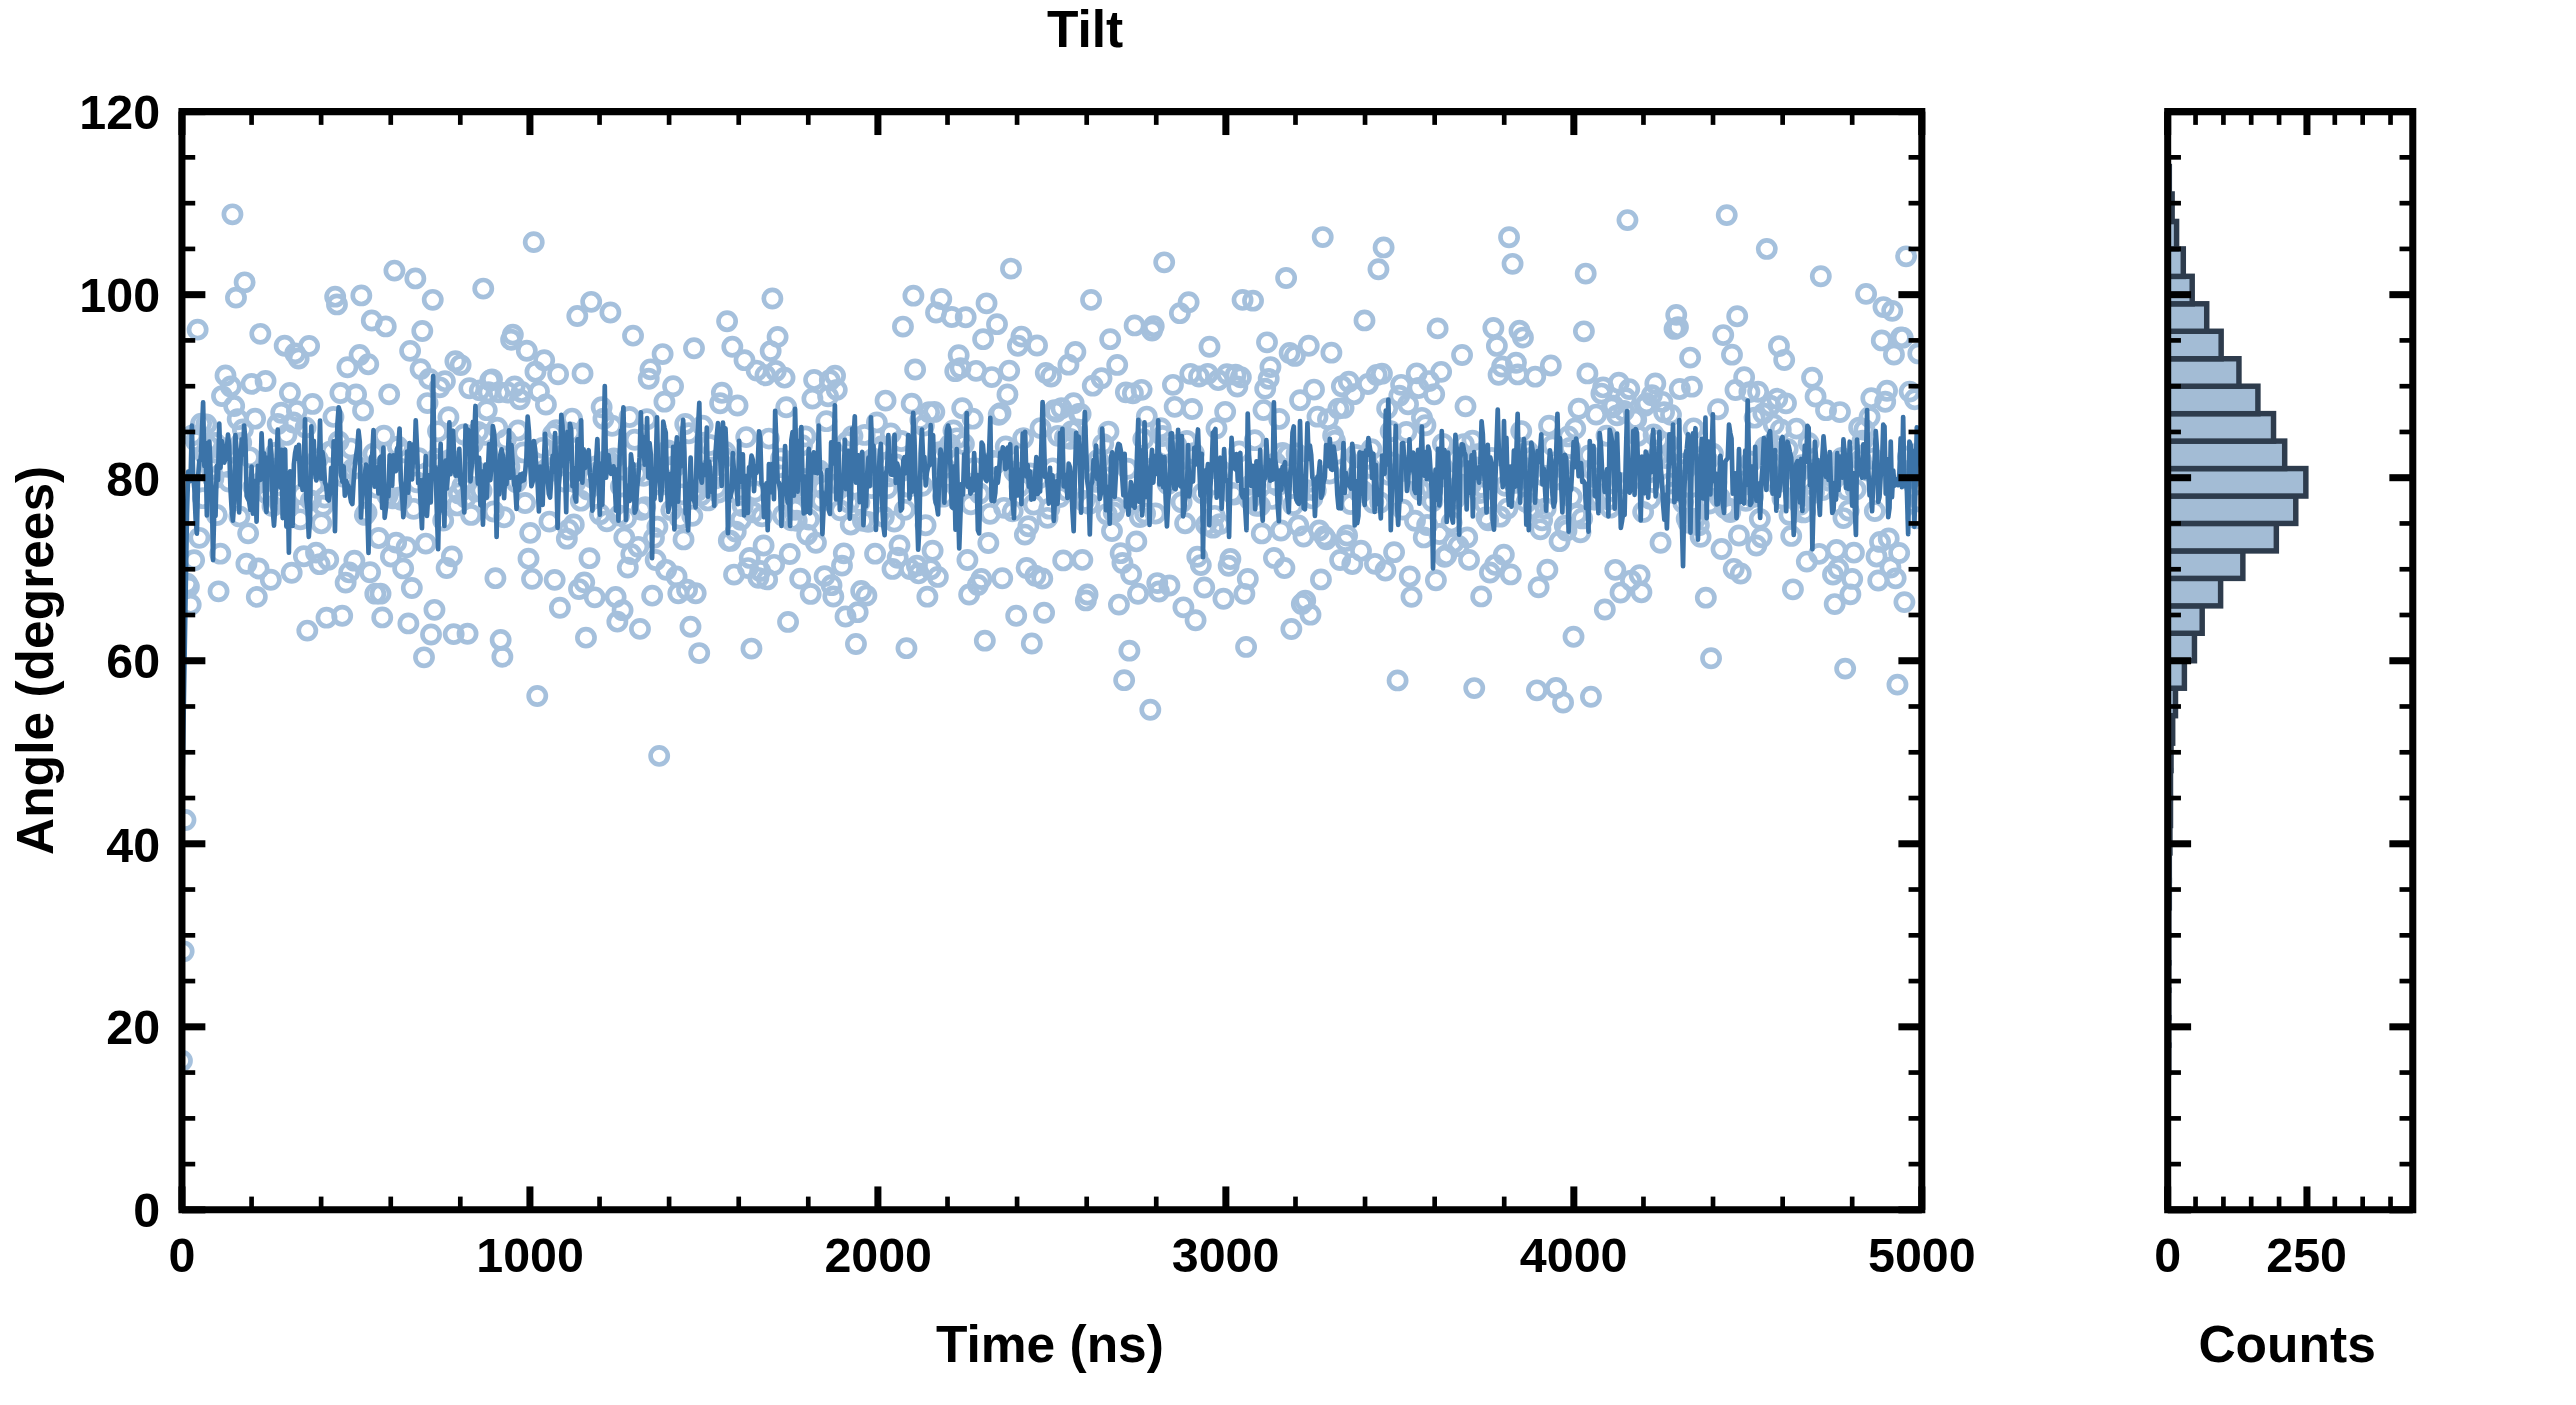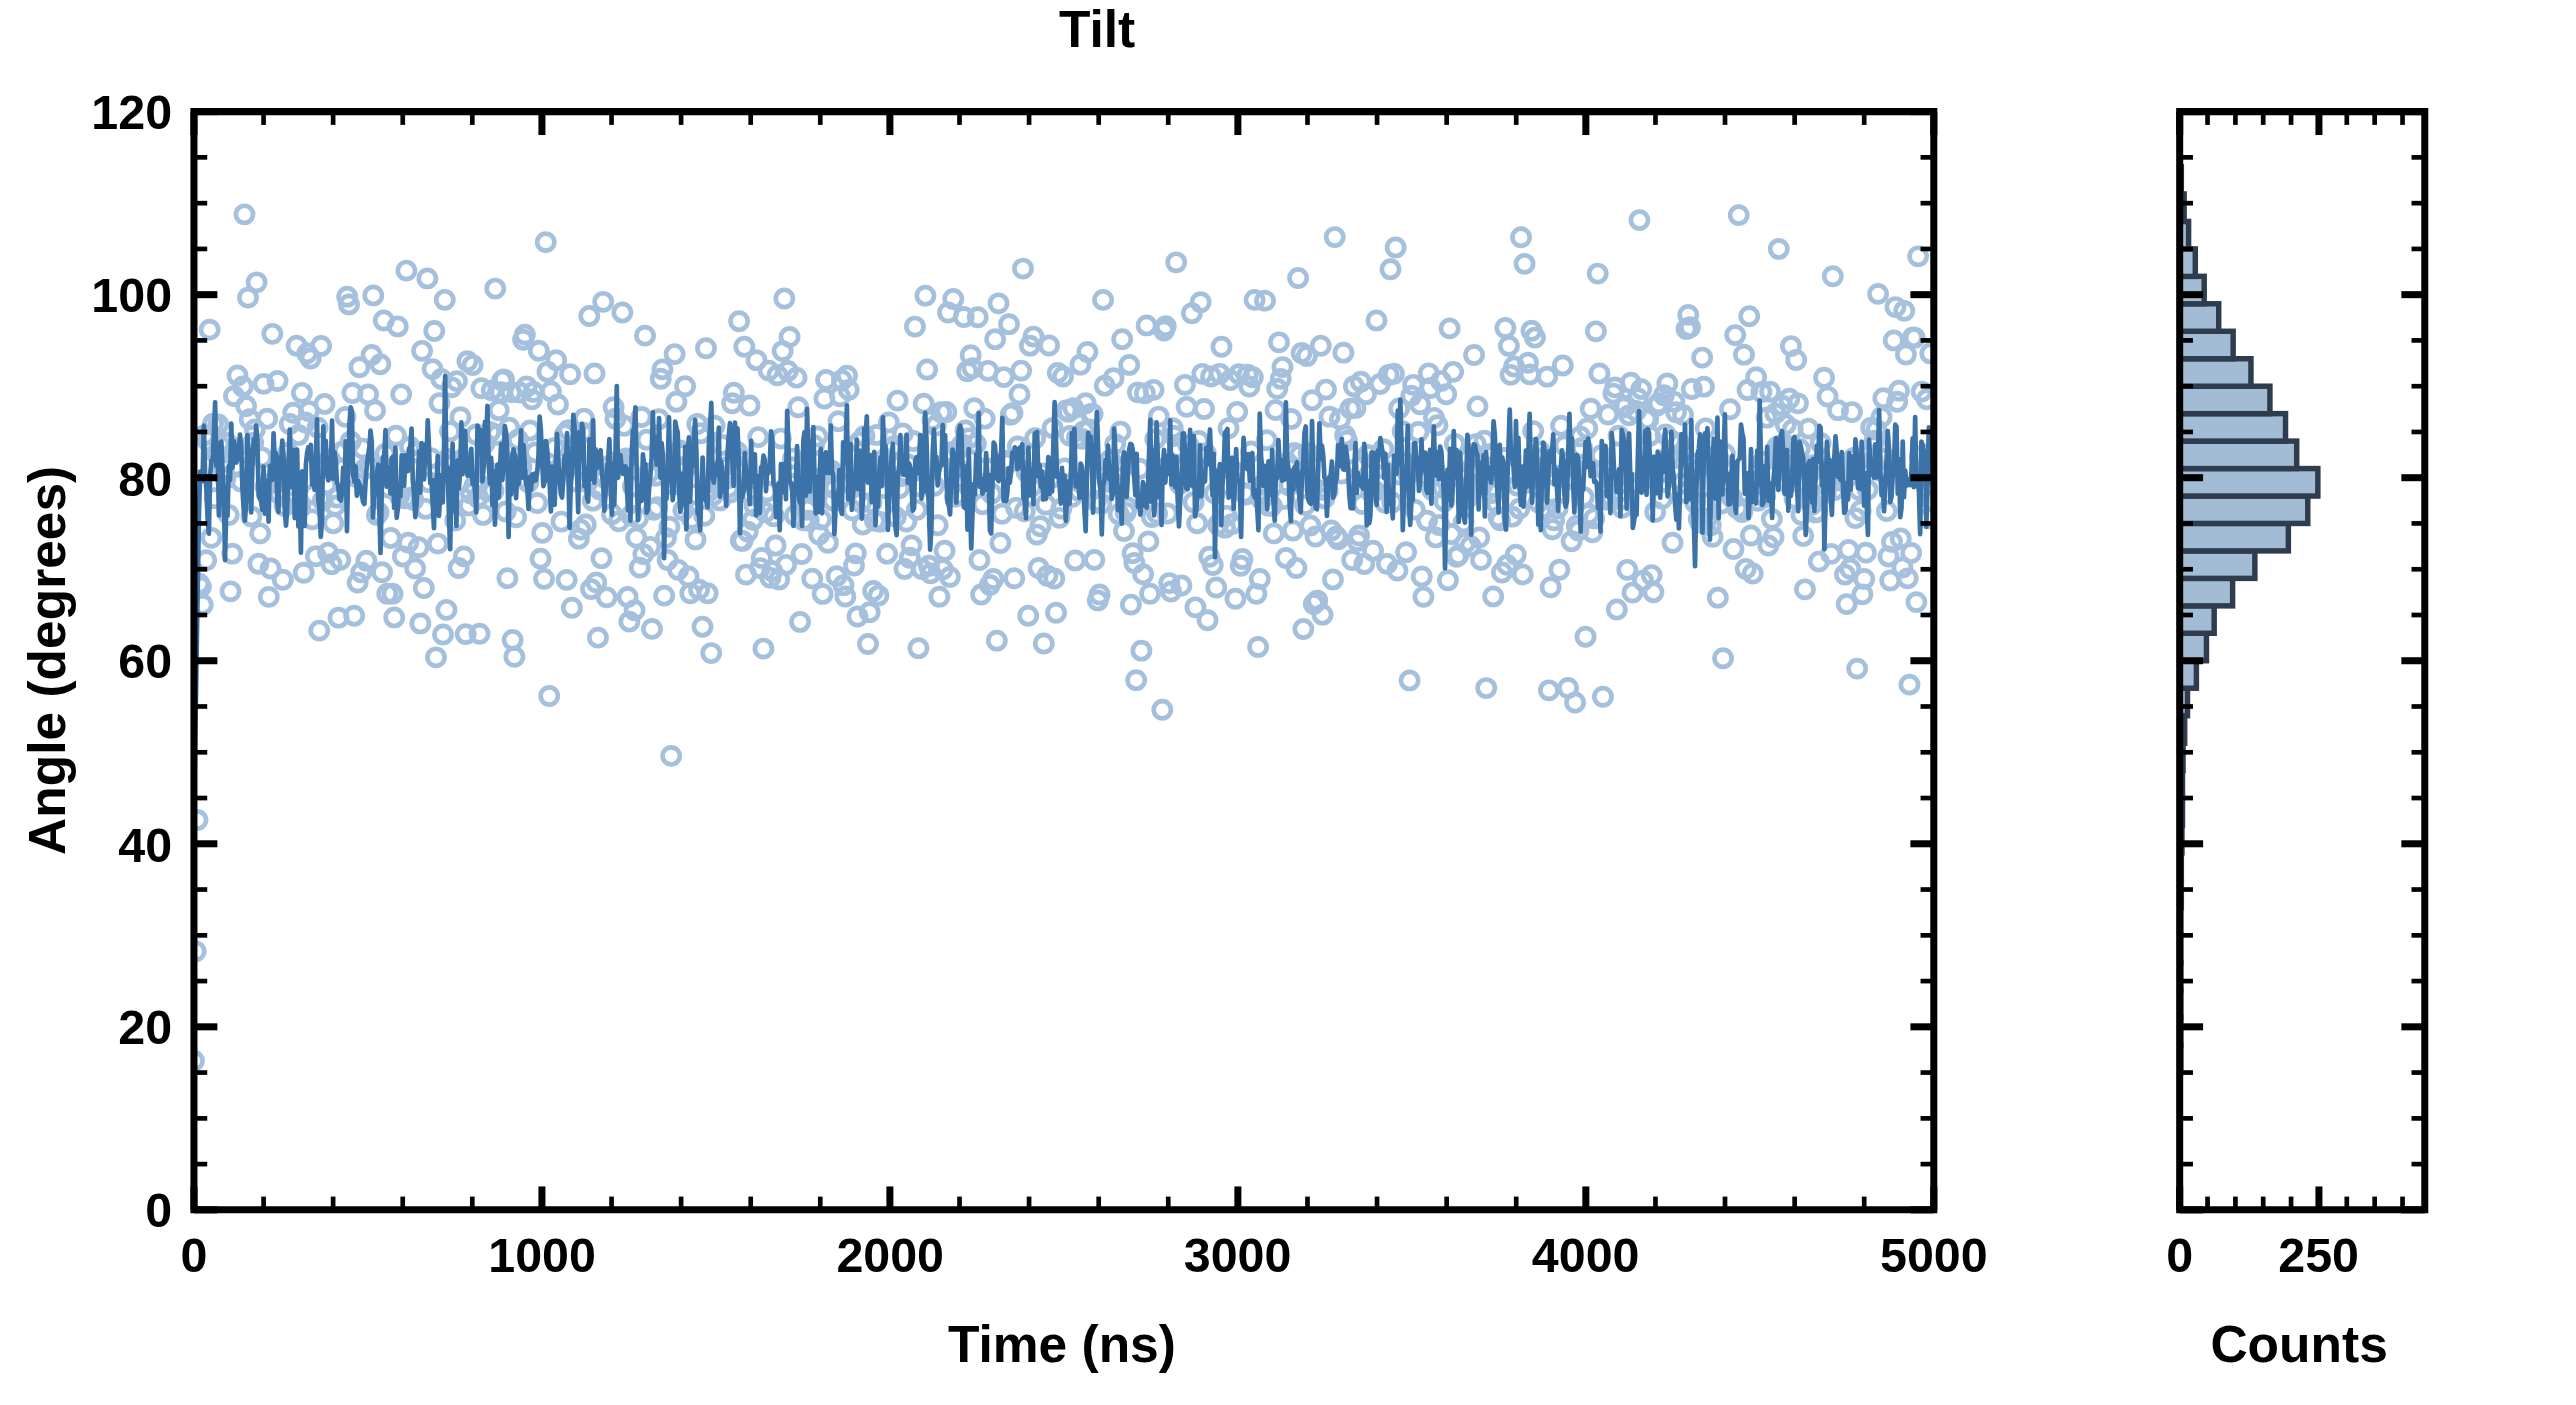--- a/index.html
+++ b/index.html
@@ -1,19 +1,19 @@
 <!DOCTYPE html>
 <html style="font-size:12.5px"><head>
 <meta charset="utf-8">
 <title>Tilt</title>
 <style>
   html,body{margin:0;padding:0;background:#ffffff;}
   body{width:2576px;height:1405px;position:relative;overflow:hidden;
        font-family:"Liberation Sans","DejaVu Sans",sans-serif;}
-  .fig{position:absolute;left:12px;top:0;width:2076px;height:1405px;}
+  .fig{position:absolute;left:0;top:0;width:2076px;height:1405px;}
   svg{display:block;}
   text{font-family:"Liberation Sans","DejaVu Sans",sans-serif;font-weight:bold;fill:#000;}
   .ticklabel{font-size:62px;}
   .axlabel{font-size:66px;}
   .title{font-size:66px;}
 </style>
 </head>
 <body>
 
 <div class="fig">

